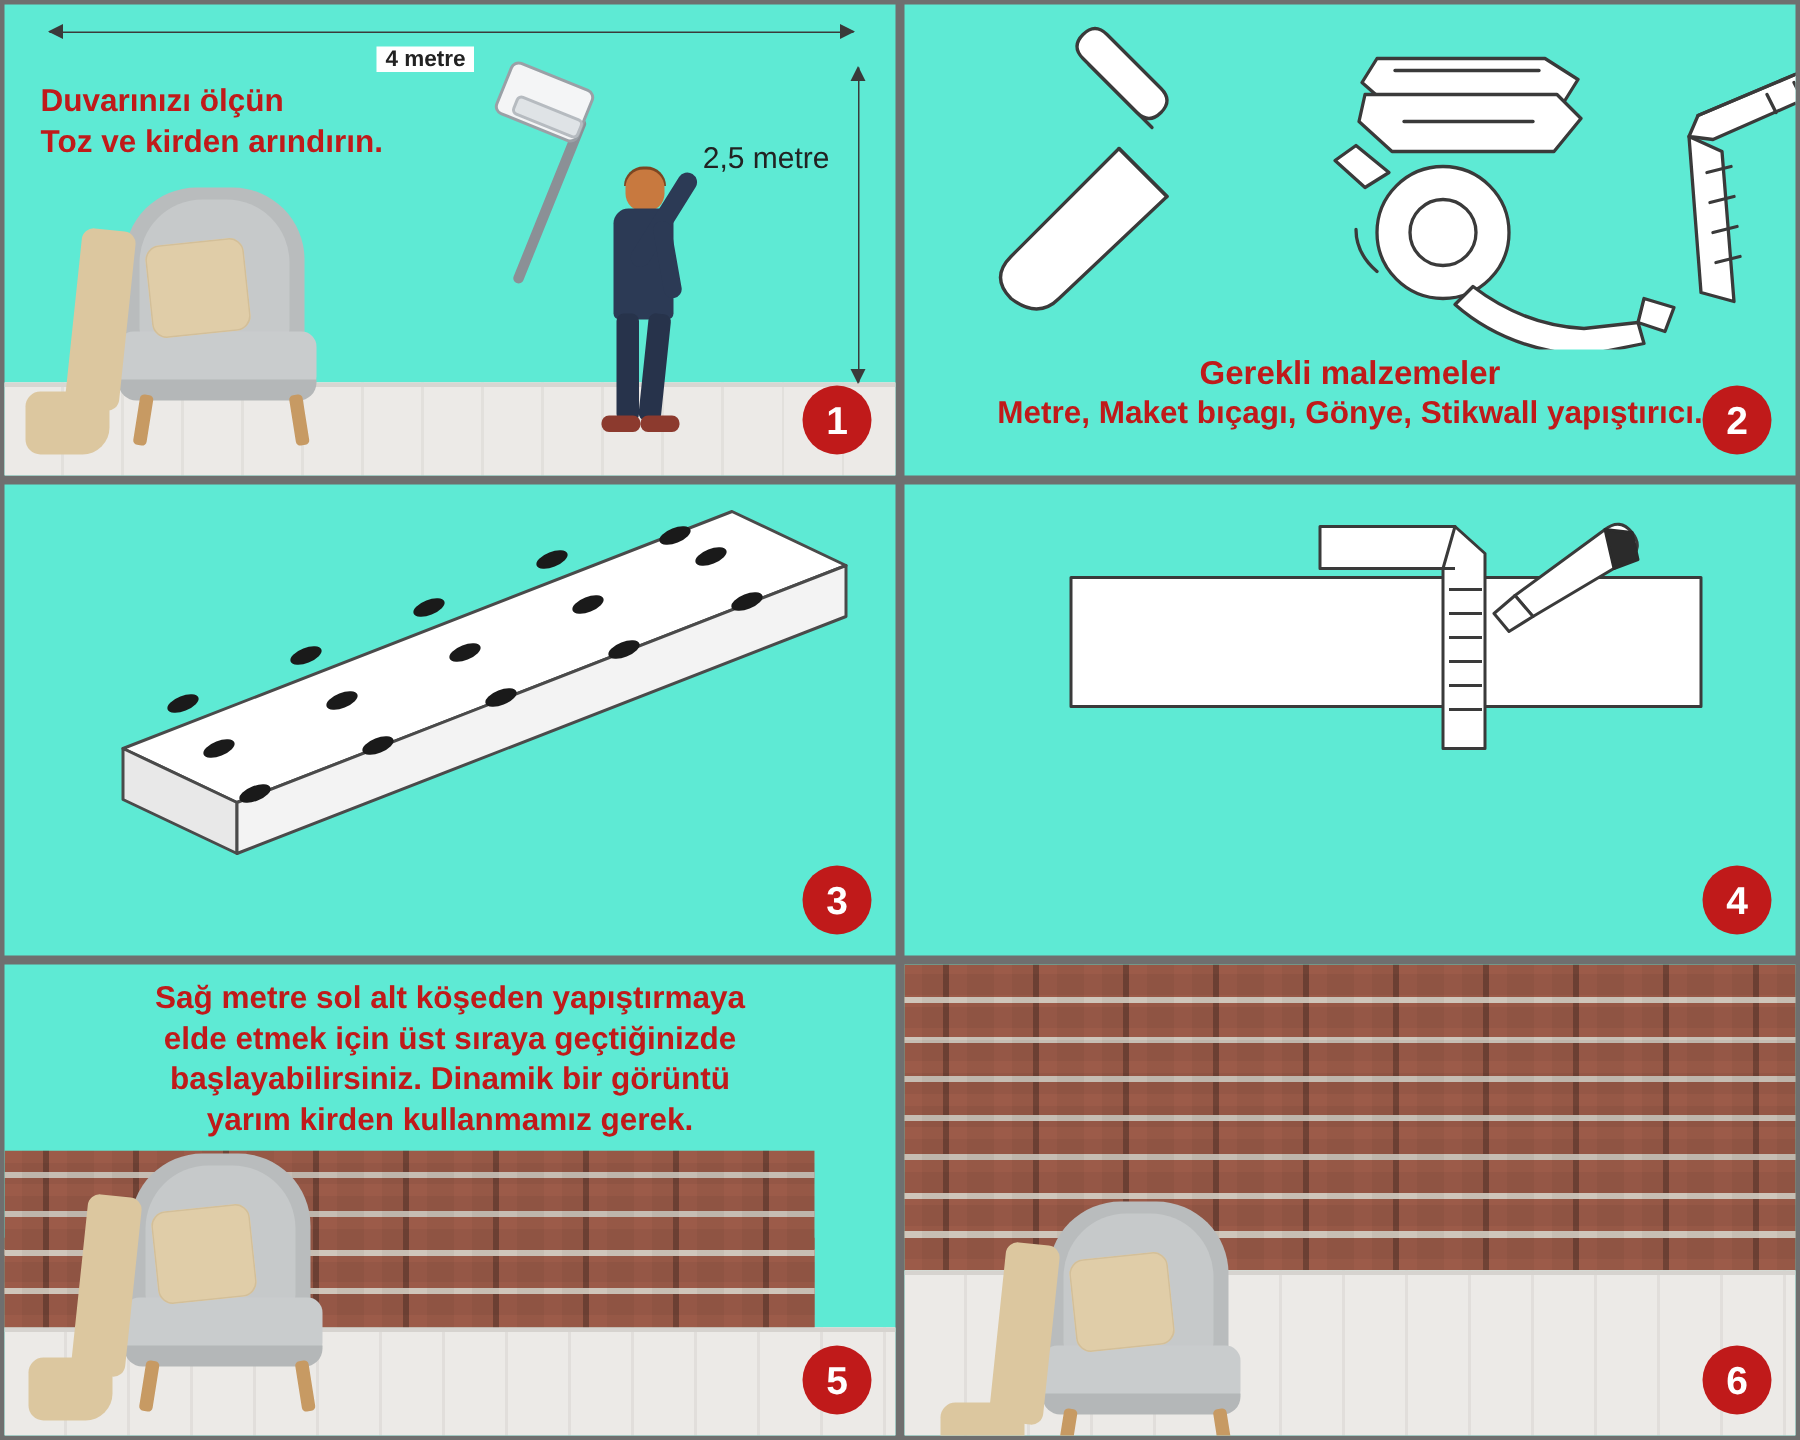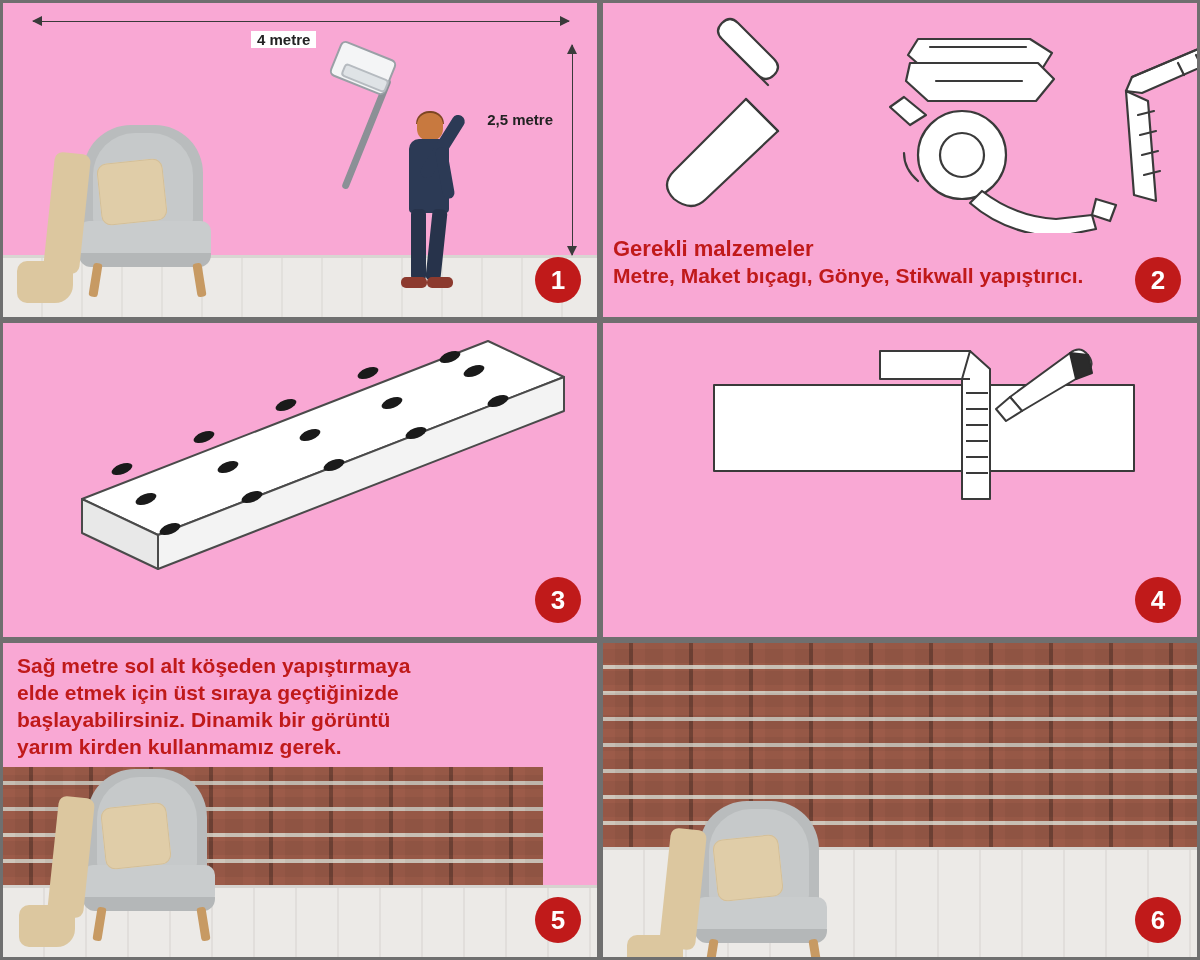--- a/index.html
+++ b/index.html
@@ -1,41 +1,41 @@
 <!DOCTYPE html>
 <html><head>
 <meta charset="utf-8">
 <style>
   html,body{margin:0;padding:0;background:#fff;}
   body{width:1200px;height:960px;font-family:"Liberation Sans",sans-serif;overflow:hidden;}
   .sheet{position:relative;width:1200px;height:960px;background:#fff;display:grid;
          grid-template-columns:600px 600px;grid-template-rows:320px 320px 320px;}
-  .panel{position:relative;border:3px solid #6f6f6f;box-sizing:border-box;overflow:hidden;background:#f9a8d4;padding-left:15px;}
+  .panel{position:relative;border:3px solid #6f6f6f;box-sizing:border-box;overflow:hidden;background:#5eead4;padding-left:15px;}
   .badge{position:absolute;width:46px;height:46px;border-radius:50%;background:#c01a1a;color:#fff;
          display:flex;align-items:center;justify-content:center;font-size:26px;font-weight:bold;
          right:16px;bottom:14px;z-index:40;font-family:"Liberation Sans",sans-serif;}
-  .cap{position:absolute;color:#c01a1a;font-weight:bold;line-height:1.28;z-index:30;}
+  .cap{position:absolute;color:#c01a1a;font-weight:bold;text-align:center;line-height:1.28;z-index:30;}
 
   
   .p1-floor{position:absolute;left:0;right:0;bottom:0;height:62px;background:#f2f1ef;
             background-image:repeating-linear-gradient(90deg,#eceae7 0 38px,#e2e0dc 38px 40px);}
   .p1-floor:before{content:"";position:absolute;left:0;right:0;top:0;height:3px;background:#d8d6d2;}
   .p1-text{left:24px;top:52px;text-align:left;font-size:21px;}
   .dimtop{position:absolute;left:30px;right:28px;top:18px;height:1px;background:#3a3a3a;}
   .dimtop:before,.dimtop:after{content:"";position:absolute;top:-5px;width:0;height:0;
         border-top:5px solid transparent;border-bottom:5px solid transparent;}
   .dimtop:before{left:-1px;border-right:10px solid #3a3a3a;}
   .dimtop:after{right:-1px;border-left:10px solid #3a3a3a;}
   .dimtop-lbl{position:absolute;top:28px;left:248px;font-size:15px;font-weight:bold;color:#222;background:#fff;padding:0 6px;}
   .dimright{position:absolute;right:24px;top:42px;bottom:62px;width:1px;background:#3a3a3a;}
   .dimright:before,.dimright:after{content:"";position:absolute;left:-5px;width:0;height:0;
         border-left:5px solid transparent;border-right:5px solid transparent;}
   .dimright:before{top:-1px;border-bottom:10px solid #3a3a3a;}
   .dimright:after{bottom:-1px;border-top:10px solid #3a3a3a;}
-  .dimright-lbl{position:absolute;right:44px;top:108px;font-size:15px;font-weight:bold;color:#222;}
+  .dimright-lbl{position:absolute;right:44px;top:92px;font-size:20px;font-weight:normal;color:#222;}
 
   
   .chair{position:absolute;}
   .chair .wing{position:absolute;left:0;top:0;width:120px;height:118px;background:#b9bcbd;border-radius:48px 48px 12px 12px;}
   .chair .wing:before{content:"";position:absolute;left:10px;top:8px;width:100px;height:96px;background:#c6c9ca;border-radius:42px 42px 10px 10px;}
   .chair .seat{position:absolute;left:-4px;top:96px;width:132px;height:44px;background:#c9cccd;border-radius:10px 10px 14px 14px;}
   .chair .seatsh{position:absolute;left:-4px;top:128px;width:132px;height:14px;background:#b4b7b8;border-radius:0 0 12px 12px;}
   .chair .pillow{position:absolute;left:16px;top:36px;width:66px;height:62px;background:#e0cda8;
                  border-radius:10px;transform:rotate(-6deg);box-shadow:inset 0 0 0 1px #d3bf99;}
   .chair .leg{position:absolute;width:9px;height:34px;background:#c79a63;border-radius:3px;top:138px;}
@@ -97,20 +97,24 @@
 <div class="sheet">
 
   <div class="panel">
     <div class="p1-floor"></div>
 
     <div class="dimtop"></div>
     <div class="dimtop-lbl">4 metre</div>
     <div class="dimright"></div>
     <div class="dimright-lbl">2,5 metre</div>
 
+    <div class="cap p1-text">
+      <div>Duvarınızı ölçün</div>
+      <div>Toz ve kirden arındırın.</div>
+    </div>
 
     <div class="chair" style="left:80px;top:122px;">
       <div class="wing"></div>
         <div class="seat"></div>
         <div class="seatsh"></div>
       <div class="pillow"></div>
         <div class="leg l"></div>
         <div class="leg r"></div>
     </div>
     <div class="throw a" style="left:46px;top:150px;"></div>

